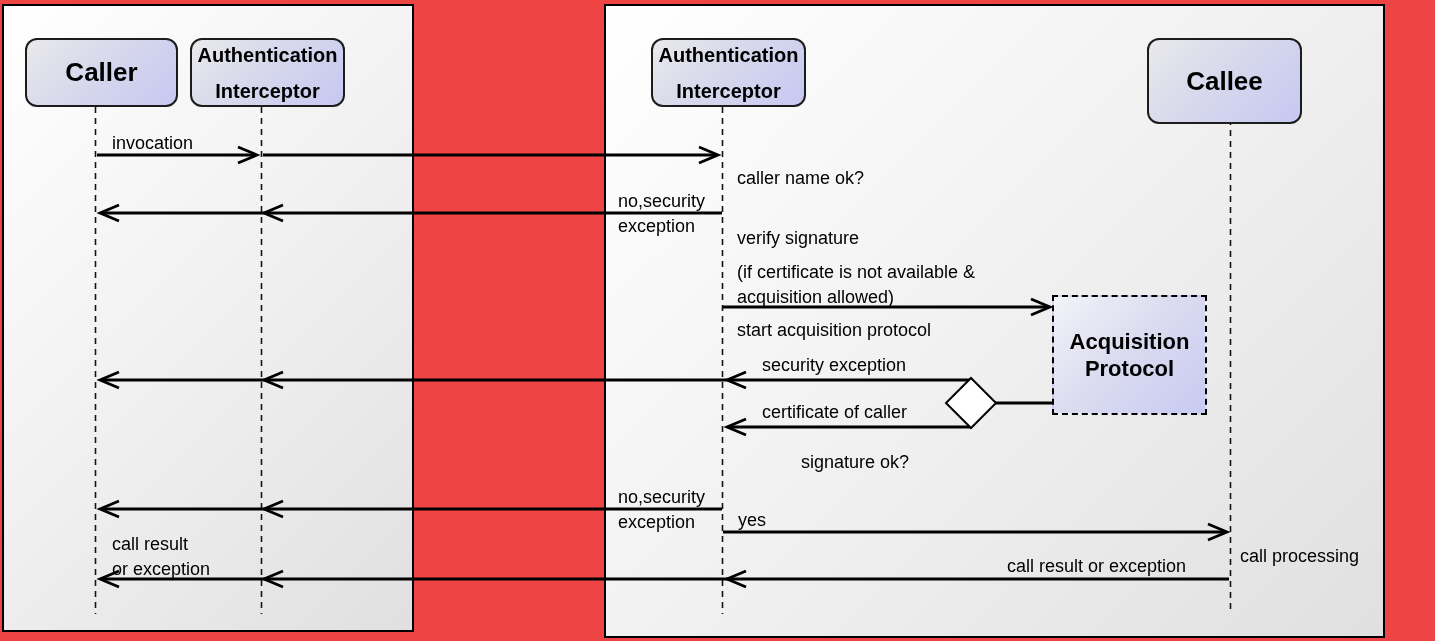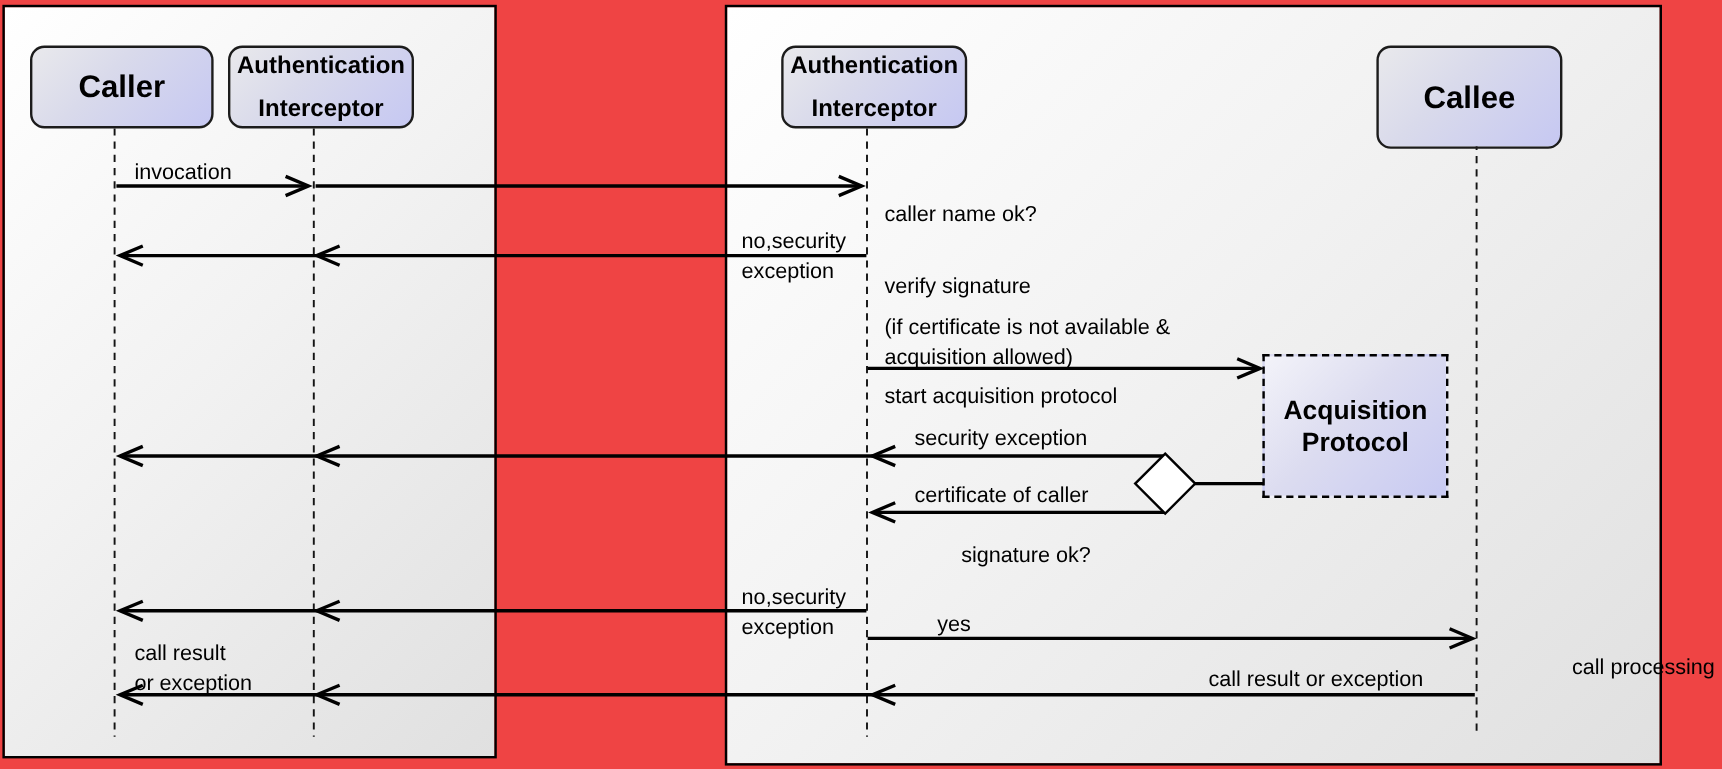--- a/index.html
+++ b/index.html
@@ -133,19 +133,19 @@
 exception</div>
   <div class="msg" style="left:737px; top:226px;">verify signature</div>
   <div class="msg" style="left:737px; top:260px;">(if certificate is not available &amp;
 acquisition allowed)</div>
   <div class="msg" style="left:737px; top:318px;">start acquisition protocol</div>
   <div class="msg" style="left:762px; top:353px;">security exception</div>
   <div class="msg" style="left:762px; top:400px;">certificate of caller</div>
   <div class="msg" style="left:772px; top:450px;margin-left:29px;">signature ok?</div>
   <div class="msg" style="left:618px; top:485px;">no,security
 exception</div>
-  <div class="msg" style="left:738px; top:508px;margin-left:43px;">yes</div>
+  <div class="msg" style="left:738px; top:508px;">yes</div>
   <div class="msg" style="left:1007px; top:554px;">call result or exception</div>
-  <div class="msg" style="left:1310px; top:544px;">call processing</div>
+  <div class="msg" style="left:1240px; top:544px;">call processing</div>
   <div class="msg" style="left:112px; top:532px;">call result
 or exception</div>
 
 </div>
 
 </body></html>

